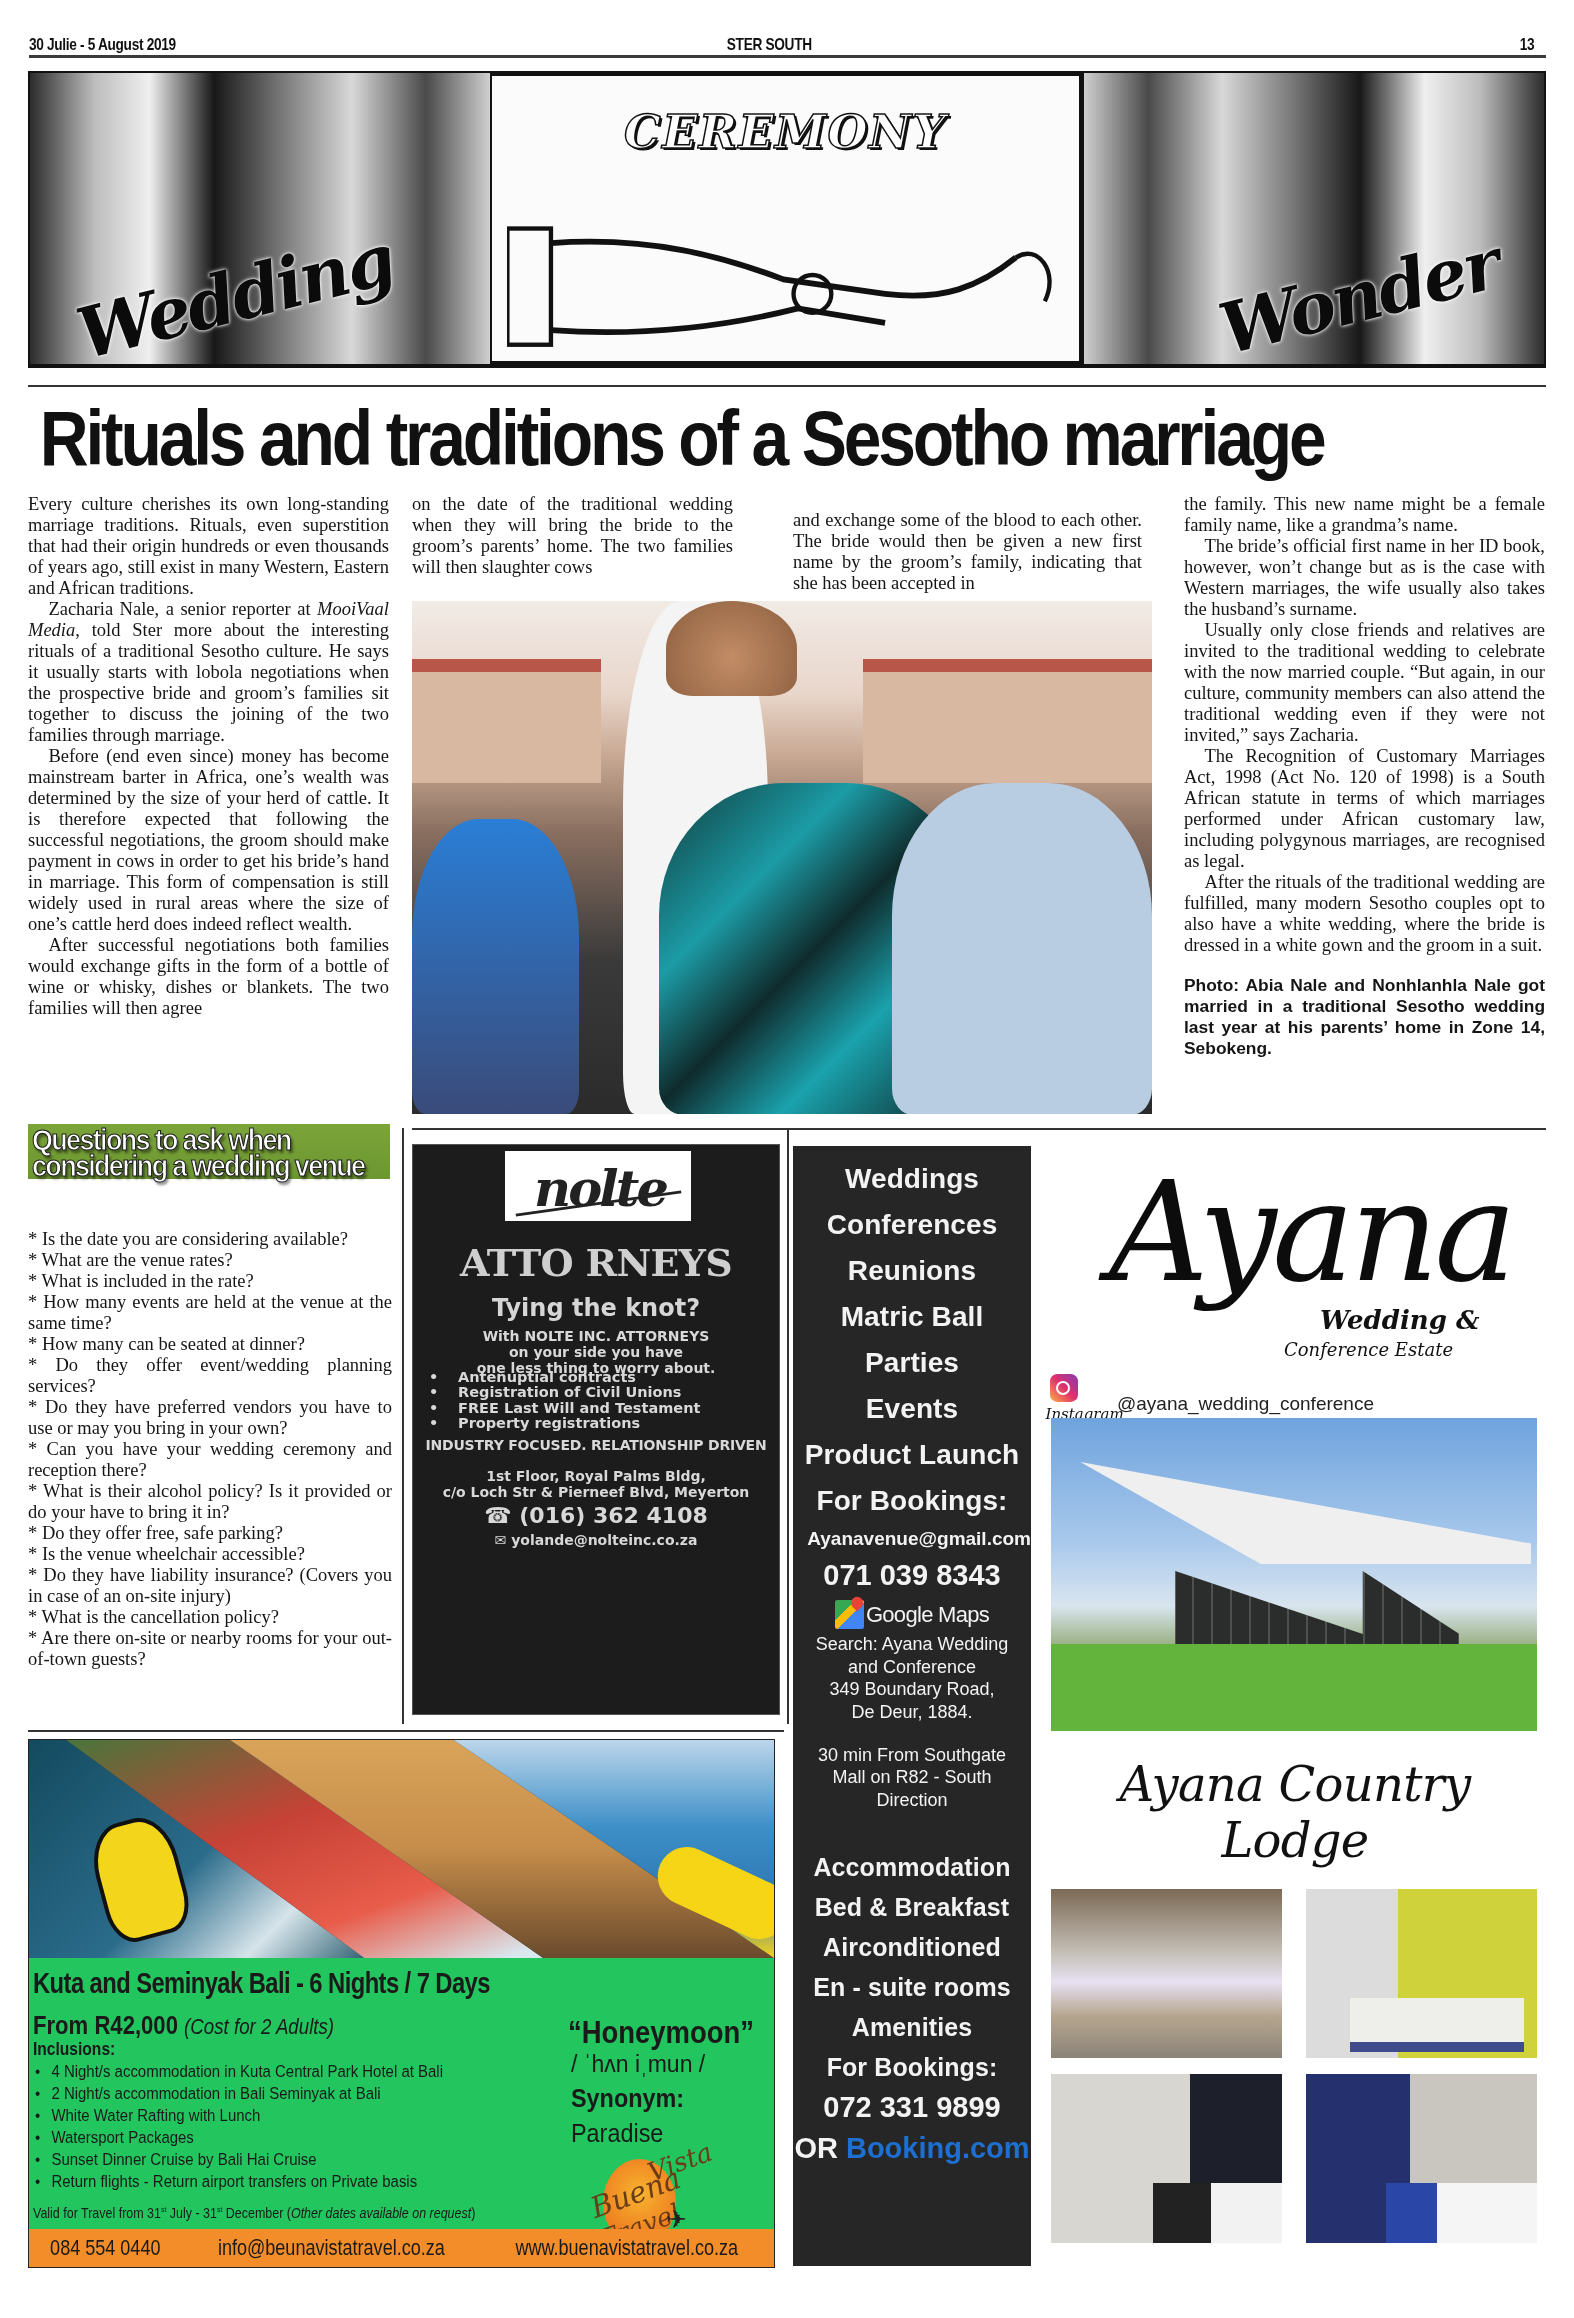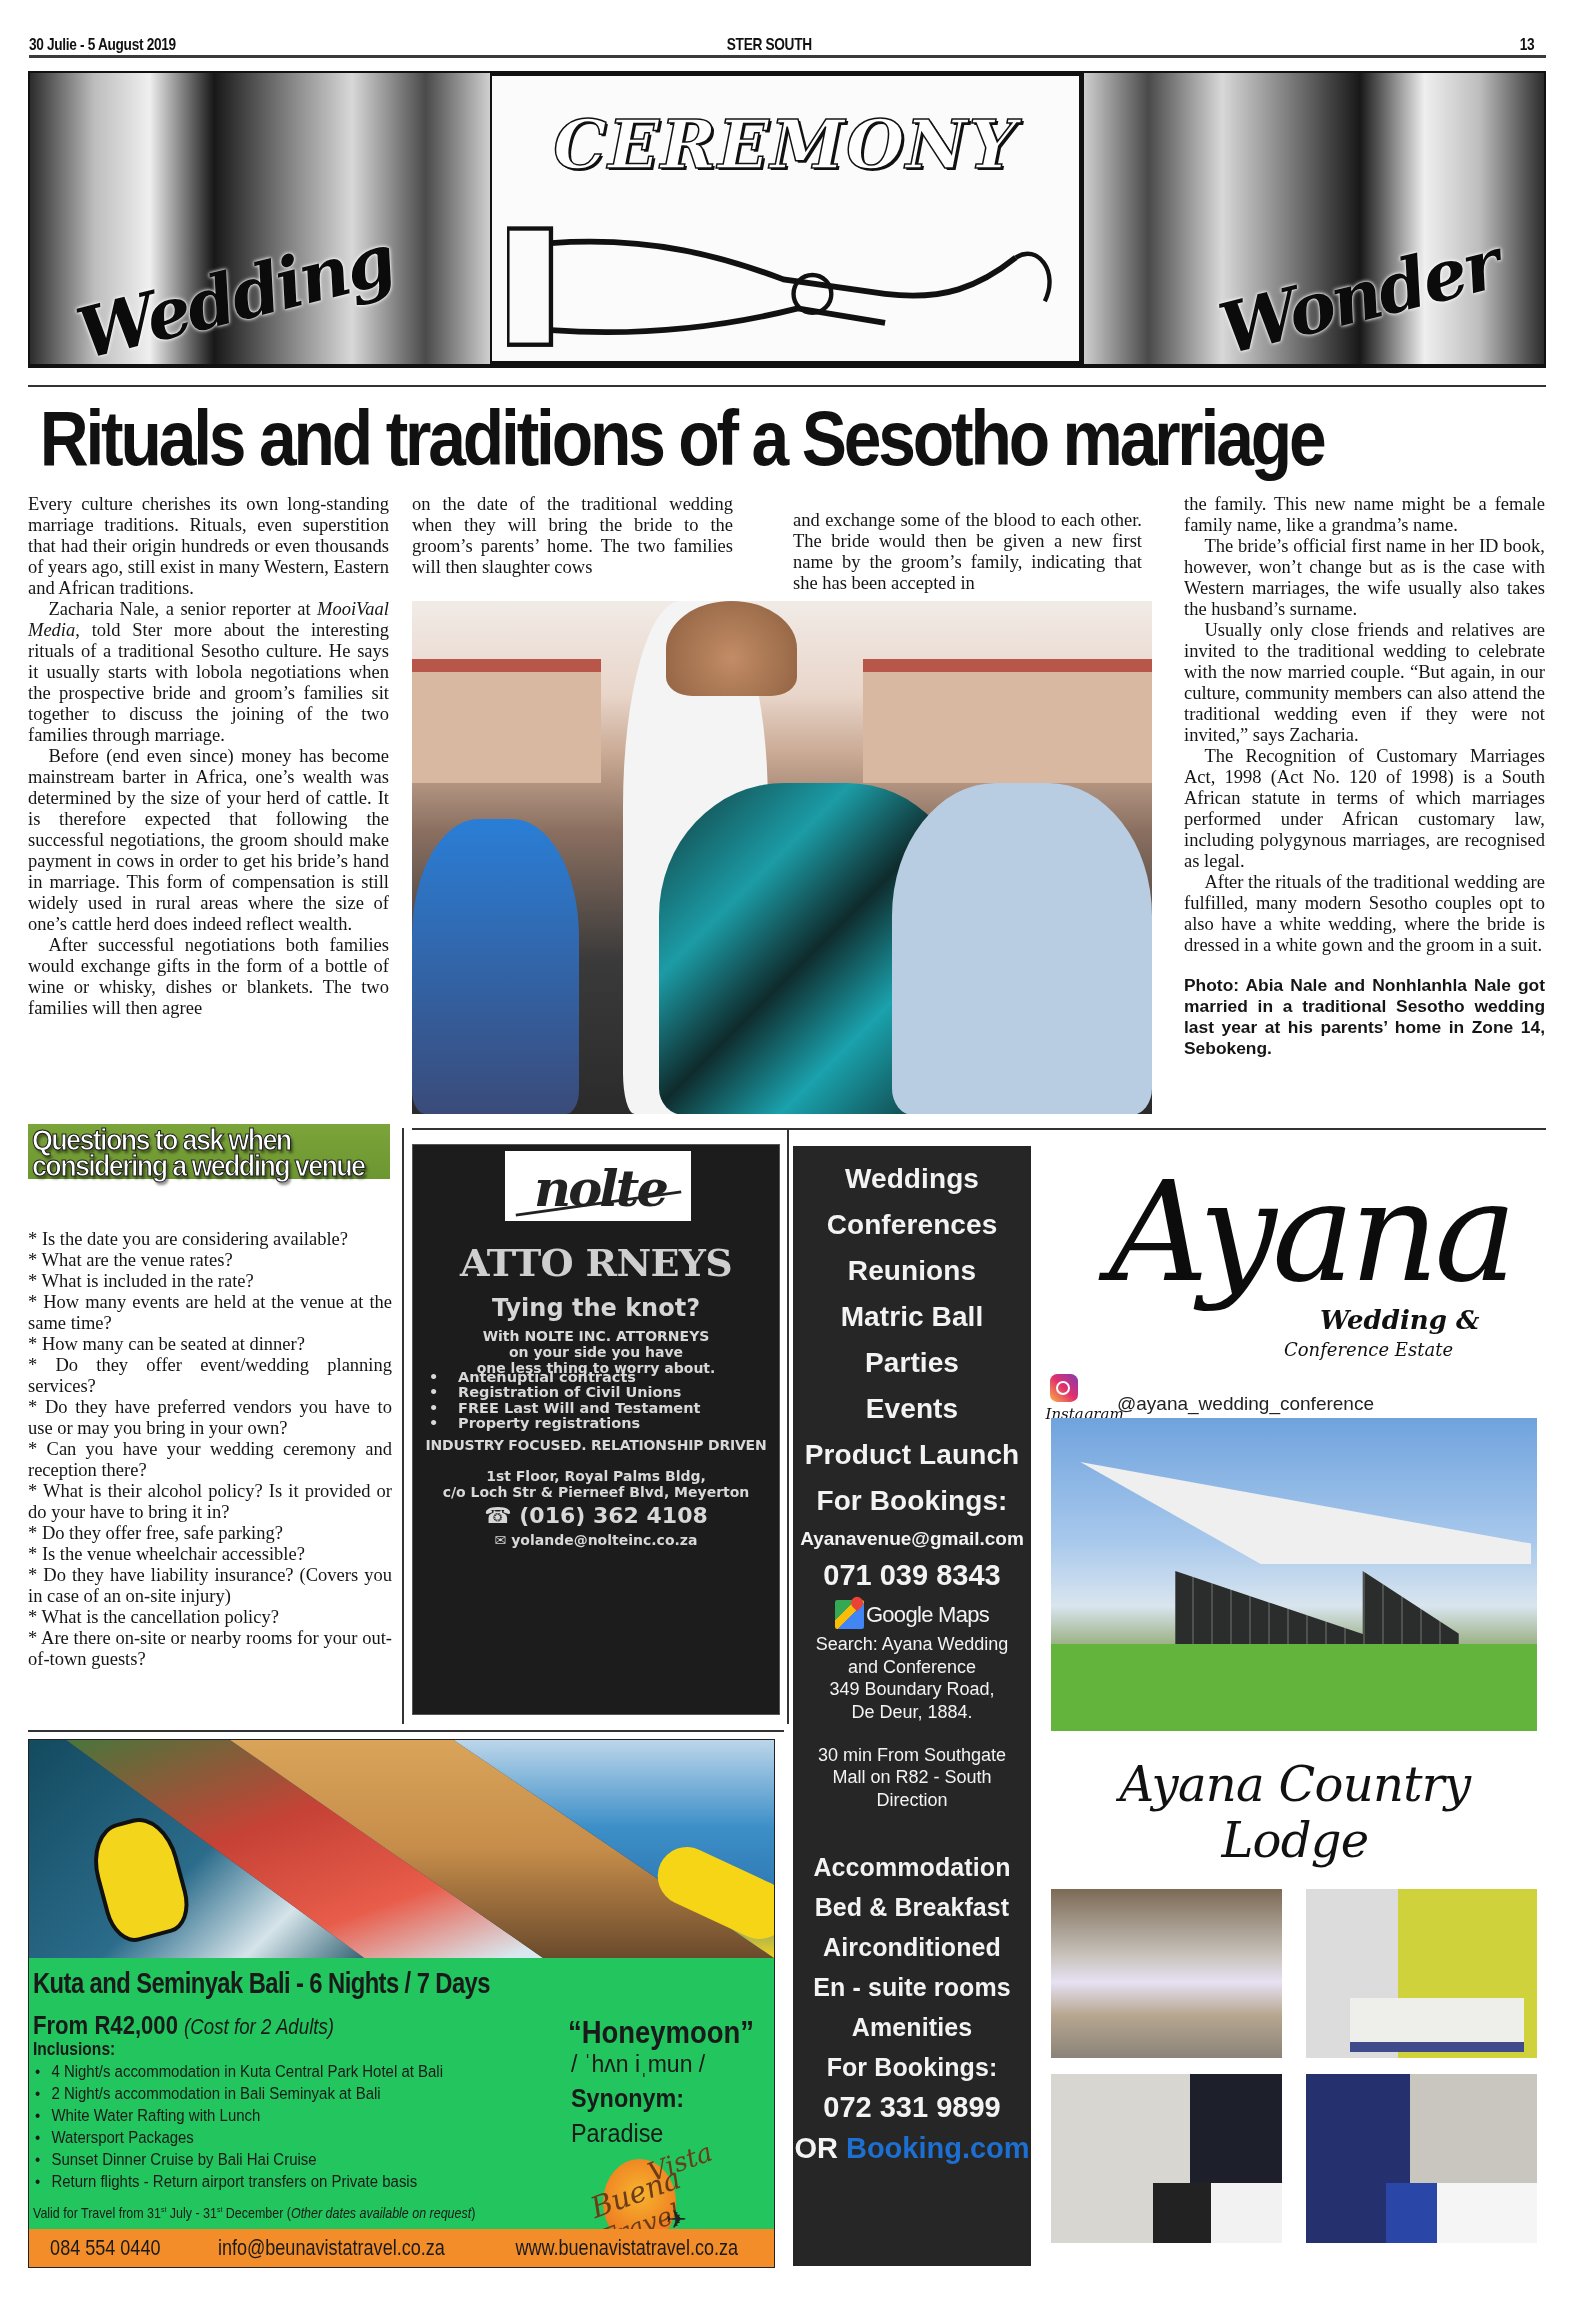--- a/index.html
+++ b/index.html
@@ -10,21 +10,21 @@
   .runhead { position: absolute; left: 29px; top: 32px; width: 1517px; height: 25px; font-family: "Liberation Sans", sans-serif; font-weight: bold; font-size: 16.7px; letter-spacing: -0.4px; transform: scaleX(0.82); transform-origin: left; }
   .runhead span { position: absolute; top: 2.9px; }
   .runrule { position: absolute; left: 29px; top: 55px; width: 1517px; height: 2.9px; background: #3a3a3a; }
 
   
   .banner { position: absolute; left: 28px; top: 71px; width: 1518px; height: 297px; background: #111; border: 2.9px solid #111; overflow: hidden; }
   .banner .photo { position: absolute; top: 0; height: 291px; background: linear-gradient(90deg, #2c2c2c 0%, #bdbdbd 14%, #efefef 26%, #181818 40%, #7a7a7a 55%, #d8d8d8 70%, #4a4a4a 86%, #cfcfcf 100%); }
   .banner .photo.left { left: 0; width: 460px; }
   .banner .photo.right { right: 0; width: 460px; transform: scaleX(-1); }
   .banner .center { position: absolute; left: 462px; top: 2.9px; width: 587px; height: 285px; background: #fbfbfb; }
-  .banner .ceremony { position: absolute; left: 0; width: 100%; top: 29px; text-align: center; font-family: "DejaVu Serif", serif; font-size: 67px; font-weight: bold; font-style: italic; letter-spacing: 1.5px; color: #111; -webkit-text-stroke: 1.5px #111; color: #fff; text-shadow: 2.2px 2.2px 0 #111; }
+  .banner .ceremony { position: absolute; left: 0; width: 100%; top: 29px; text-align: center; font-family: "DejaVu Serif", serif; font-size: 46px; font-weight: bold; font-style: italic; letter-spacing: 1.5px; color: #111; -webkit-text-stroke: 1.5px #111; color: #fff; text-shadow: 2.2px 2.2px 0 #111; }
   .banner .hands { position: absolute; left: 14.5px; top: 138px; width: 560px; height: 138px; }
   .script { font-family: "DejaVu Serif", serif; font-style: italic; font-weight: bold; color: #0b0b0b; text-shadow: 0 0 4.4px #fff, 0 0 2.2px #fff; }
   .banner .wedding { position: absolute; left: 44px; top: 182px; font-size: 70px; transform: rotate(-14deg); letter-spacing: -2.9px; }
   .banner .wonder { position: absolute; right: 44px; top: 182px; font-size: 70px; transform: rotate(-14deg); letter-spacing: -2.9px; }
 
   .rule { position: absolute; background: #333; }
 
   
   .headline { position: absolute; left: 32px; top: 398px; width: 1512px; font-family: "Liberation Sans", sans-serif; font-weight: bold; font-size: 77px; letter-spacing: -3.6px; line-height: 80px; text-align: center; white-space: nowrap; transform: scaleX(0.88); transform-origin: left; width: 1719px; text-align: left; padding-left: 8.7px; }
 
@@ -57,21 +57,21 @@
   .nolte ul li { padding-left: 29px; position: relative; }
   .nolte ul li::before { content: "•"; position: absolute; left: 0; }
   .nolte .tagline { position: absolute; left: 0; width: 100%; top: 292px; font-size: 14px; letter-spacing: -0.2px; }
   .nolte .addr { position: absolute; left: 0; width: 100%; top: 323px; font-size: 14px; line-height: 16px; }
   .nolte .phone { position: absolute; left: 0; width: 100%; top: 358px; font-size: 22px; }
   .nolte .email { position: absolute; left: 0; width: 100%; top: 387px; font-size: 14px; }
 
   
   .ayanablk { position: absolute; left: 793px; top: 1146px; width: 238px; height: 1120px; background: #262626; color: #f3f3f3; font-family: "Liberation Sans", sans-serif; font-weight: bold; text-align: center; }
   .ayanablk .big { font-size: 28px; line-height: 46px; letter-spacing: 0.1px; }
-  .ayanablk .mid { font-size: 19px; line-height: 30.5px; }
+  .ayanablk .mid { font-size: 19px; line-height: 30.5px; text-align: right; }
   .ayanablk .ph { font-size: 29px; line-height: 41px; }
   .ayanablk .small { font-family: "Liberation Sans", sans-serif; font-weight: normal; font-size: 18px; line-height: 22.5px; }
   .gmaps { display: inline-flex; align-items: center; gap: 2px; font-size: 22px; font-weight: normal; margin: 4.4px 0 4.4px; letter-spacing: -0.7px; }
   .gmaps .pin { width: 29px; height: 29px; background: linear-gradient(135deg, #34a853 0 35%, #fbbc05 35% 55%, #4285f4 55% 100%); position: relative; border-radius: 2.2px; }
   .gmaps .pin::after { content: ""; position: absolute; right: 1.5px; top: -2.9px; width: 11.6px; height: 11.6px; border-radius: 50% 50% 50% 0; background: #ea4335; transform: rotate(-45deg); }
   .booking { color: #1d6fd1; }
 
   
   .ayanar { position: absolute; left: 1044px; top: 1149px; width: 502px; height: 1120px; background: #fff; }
   .ayanar .logo { position: absolute; left: 65px; top: 14.5px; font-family: "DejaVu Serif", serif; font-style: italic; font-size: 138px; line-height: 138px; letter-spacing: -4.4px; color: #0c0c0c; }

